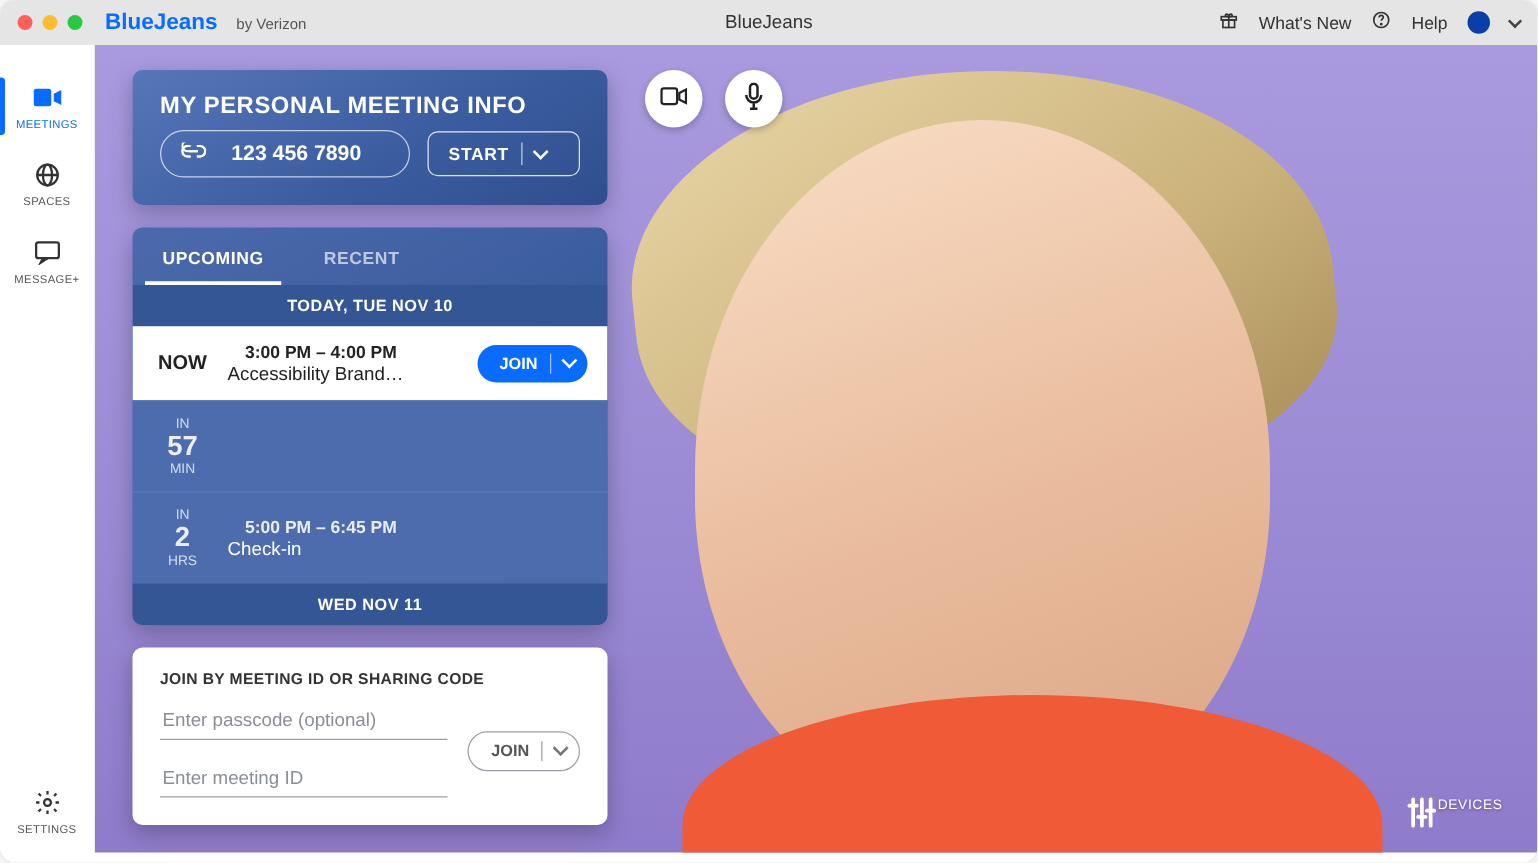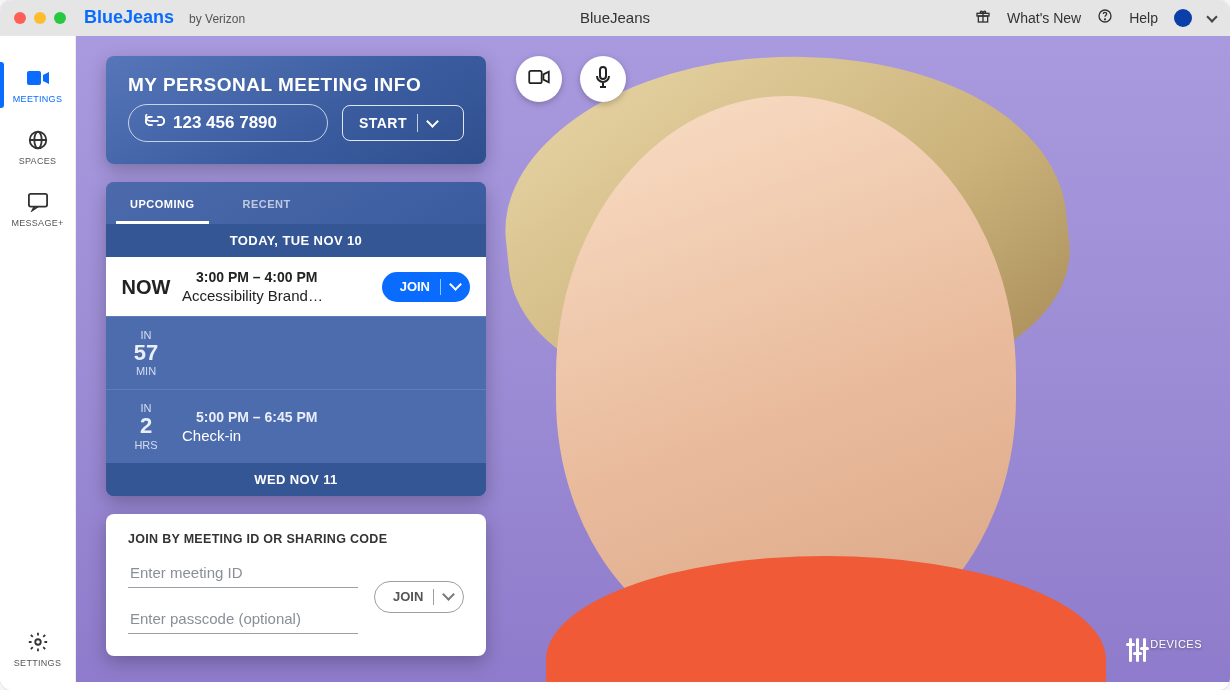--- a/index.html
+++ b/index.html
@@ -133,40 +133,40 @@
     box-shadow:0 6px 18px rgba(0,0,0,0.25);
   }
   .card-blue {
     background: linear-gradient(150deg,#5676b9 0%, #3a5c9f 60%, #2f4e8d 100%);
     color:#fff;
   }
   .pm-info { padding:18px 22px 22px; border-radius:8px; }
   .pm-title { font-size:19px; font-weight:700; letter-spacing:0.5px; margin-bottom:8px; }
   .pm-row { display:flex; gap:14px; align-items:center; }
   .pm-id {
-    flex:1; display:flex; align-items:center; gap:8px;
+    flex:1; display:flex; align-items:center; gap:20px;
     border:1.5px solid rgba(255,255,255,0.7); border-radius:22px;
     padding:8px 16px; font-size:17px; font-weight:600;
   }
   .start-btn {
     display:flex; align-items:center; gap:10px;
     border:1.5px solid rgba(255,255,255,0.85); border-radius:8px;
     padding:8px 26px 8px 16px; font-size:14px; font-weight:700; letter-spacing:0.5px;
     cursor:pointer;
   }
   .start-btn .divider { width:1px; height:18px; background:rgba(255,255,255,0.7); }
   .chev-white::after { content:""; display:inline-block; width:7px; height:7px; border-right:2px solid #fff; border-bottom:2px solid #fff; transform:rotate(45deg); margin-bottom:2px; }
 
   
   .meet-card { overflow:hidden; }
   .mc-tabs {
     display:flex; background:linear-gradient(150deg,#4c6aab 0%, #3a5c9f 100%);
   }
   .mc-tab {
-    flex:0 0 auto; padding:16px 24px 14px; font-size:11px; font-weight:700;
+    flex:0 0 auto; padding:16px 24px 14px; font-size:14px; font-weight:700;
     letter-spacing:0.5px; color:rgba(255,255,255,0.65); cursor:pointer;
     position:relative;
   }
   .mc-tab.active { color:#fff; }
   .mc-tab.active::after { content:""; position:absolute; left:10px; right:10px; bottom:0; height:3px; background:#fff; }
   .mc-dayhdr {
     background:#355695; color:#fff; text-align:center; font-weight:700;
     font-size:13px; letter-spacing:0.4px; padding:9px 0;
   }
   .mc-row { display:flex; align-items:center; padding:12px 16px; gap:12px; }
@@ -359,21 +359,21 @@
 
         <div class="card card-blue meet-card">
           <div class="mc-tabs">
             <div class="mc-tab active">UPCOMING</div>
             <div class="mc-tab">RECENT</div>
           </div>
           <div class="mc-dayhdr">TODAY, TUE NOV 10</div>
 
           <div class="mc-row next">
             <div class="mc-when">
-              <span class="big" style="font-size:20px">NOW</span>
+              <span class="big" style="font-size:16px">NOW</span>
             </div>
             <div class="mc-body">
               <div class="mc-time">3:00 PM – 4:00 PM</div>
               <div class="mc-title">Accessibility Brand…</div>
             </div>
             <div class="join-btn">
               <span>JOIN</span>
               <span class="divider"></span>
               <span class="chev-white"></span>
             </div>
@@ -399,22 +399,22 @@
             </div>
           </div>
 
           <div class="mc-dayhdr">WED NOV 11</div>
         </div>
 
         <div class="card join-card">
           <div class="jc-title">JOIN BY MEETING ID OR SHARING CODE</div>
           <div class="jc-row">
             <div class="jc-col">
+              <input class="jc-input" placeholder="Enter passcode (optional)" style="">
               <input class="jc-input" placeholder="Enter meeting ID" style="">
-              <input class="jc-input" placeholder="Enter passcode (optional)" style="">
             </div>
             <div class="jc-join">
               <span>JOIN</span>
               <span class="divider"></span>
               <span class="chev-grey"></span>
             </div>
           </div>
         </div>
 
       </div>

